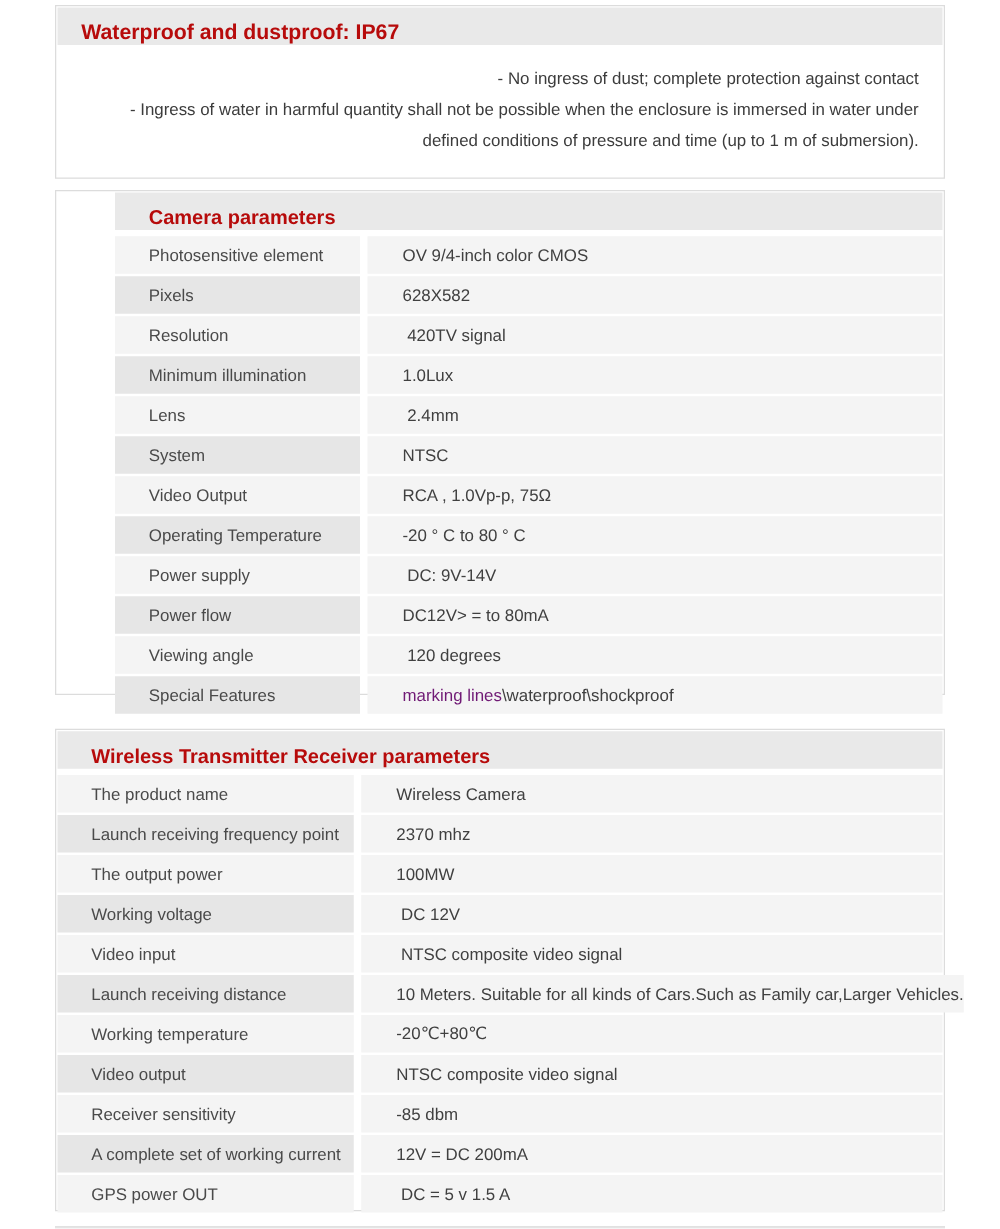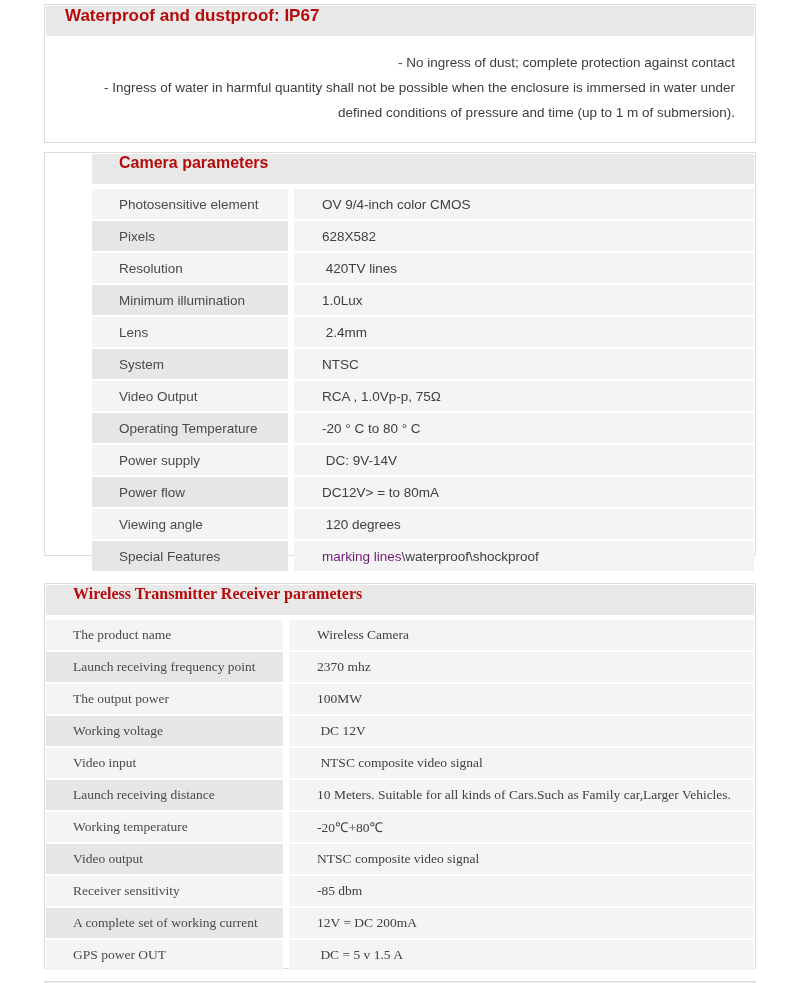--- a/index.html
+++ b/index.html
@@ -15,21 +15,21 @@
     left: 44px;
     width: 712px;
     border: 1px solid #dcdcdc;
     background: #ffffff;
   }
   .box-header {
     margin: 1px;
     height: 30px;
     background: #e9e9e9;
     display: flex;
-    align-items: flex-start;
+    align-items: flex-end;
   }
   .box-title {
     color: #b70b0b;
     font-weight: bold;
     font-size: 16px;
     padding-left: 27px;
     white-space: pre;
   }
   #box-ip67 { top: 4px; height: 139px; }
   #box-ip67 .box-title { font-size: 17px; padding-left: 19px; }
@@ -38,21 +38,21 @@
     font-size: 13.5px;
     color: #3c3c3c;
     text-align: right;
   }
   #box-ip67 .box-body p {
     margin: 0;
     line-height: 25px;
     white-space: pre-wrap;
   }
   #box-camera { top: 152px; height: 404px; padding-left: 46px; }
-  #box-wireless { top: 583px; height: 386px; font-family: Liberation Serif, serif; }
+  #box-wireless { top: 583px; height: 386px; }
   .t-rows { padding-top: 4px; }
   .t-row {
     display: flex;
     height: 30px;
     margin: 0 1px 2px 1px;
   }
   .cell-label {
     background: #f4f4f4;
     display: flex;
     align-items: center;
@@ -110,21 +110,21 @@
       <div class="t-row">
         <div class="cell-label">Photosensitive element</div>
         <div class="cell-value">OV 9/4-inch color CMOS</div>
       </div>
       <div class="t-row alt">
         <div class="cell-label">Pixels</div>
         <div class="cell-value">628X582</div>
       </div>
       <div class="t-row">
         <div class="cell-label">Resolution</div>
-        <div class="cell-value"> 420TV lines</div>
+        <div class="cell-value"> 420TV signal</div>
       </div>
       <div class="t-row alt">
         <div class="cell-label">Minimum illumination</div>
         <div class="cell-value">1.0Lux</div>
       </div>
       <div class="t-row">
         <div class="cell-label">Lens</div>
         <div class="cell-value"> 2.4mm</div>
       </div>
       <div class="t-row alt">

